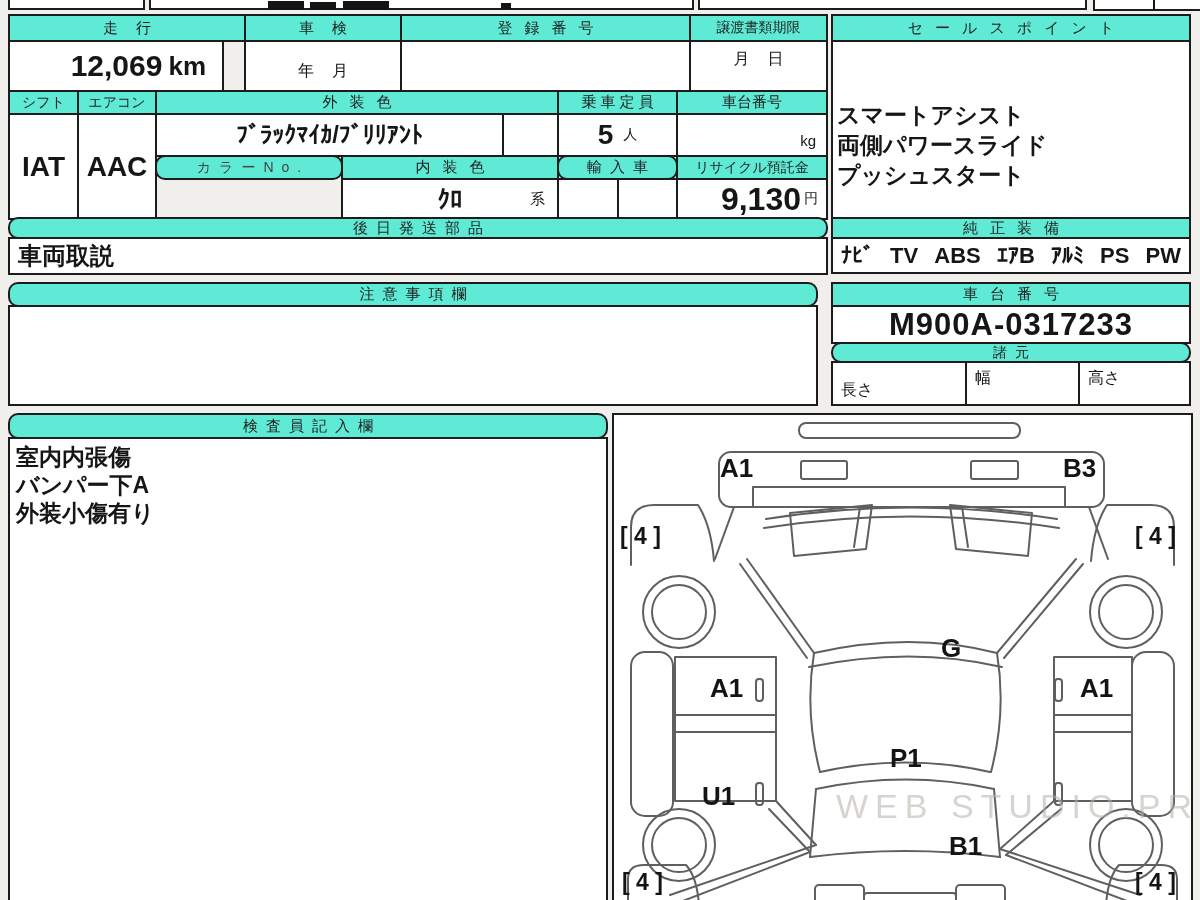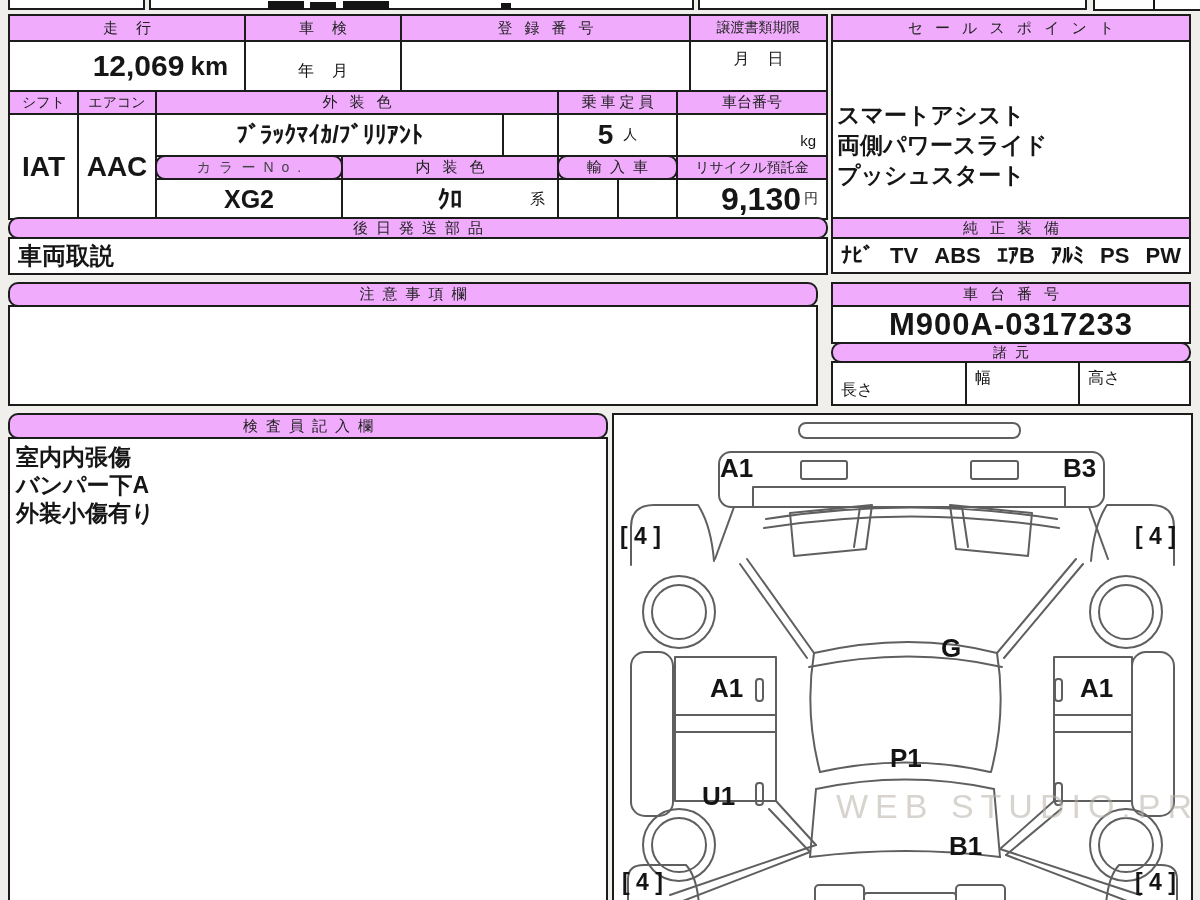--- a/index.html
+++ b/index.html
@@ -4,21 +4,21 @@
 <style>
   html,body{margin:0;padding:0;}
   .page{
     position:relative;width:1200px;height:900px;overflow:hidden;
     background:#f1efec;
     font-family:"Liberation Sans","DejaVu Sans",sans-serif;
     color:#161616;
   }
   .cell{position:absolute;box-sizing:border-box;border:2px solid #1c1c1c;background:#ffffff;
         display:flex;align-items:center;justify-content:center;overflow:hidden;}
-  .hdr{background:#f0abfc;font-size:15px;color:#222;}
+  .hdr{background:#5eead4;font-size:15px;color:#222;}
   .pre{white-space:pre;}
   .ls4{letter-spacing:4px;text-indent:4px;}
   .ls8{letter-spacing:8px;text-indent:8px;border-radius:10px;}
   .ls12{letter-spacing:12px;text-indent:12px;}
   .ls18{letter-spacing:18px;text-indent:18px;}
   .bold{font-weight:bold;}
   .frag{position:absolute;background:#141414;}
   .valbig{font-weight:bold;font-size:28px;}
   .unit{font-weight:normal;font-size:14px;}
   .leftalign{justify-content:flex-start;}
@@ -44,21 +44,21 @@
   <div class="frag" style="left:268px;top:1px;width:36px;height:9px;"></div>
   <div class="frag" style="left:310px;top:2px;width:26px;height:8px;"></div>
   <div class="frag" style="left:343px;top:1px;width:46px;height:9px;"></div>
   <div class="frag" style="left:501px;top:3px;width:10px;height:6px;"></div>
 
   <div class="cell hdr ls18" style="left:8px;top:14px;width:238px;height:28px;">走行</div>
   <div class="cell hdr ls18" style="left:244px;top:14px;width:158px;height:28px;">車検</div>
   <div class="cell hdr ls12" style="left:400px;top:14px;width:291px;height:28px;">登録番号</div>
   <div class="cell hdr" style="left:689px;top:14px;width:139px;height:28px;font-size:14px;">譲渡書類期限</div>
 
-  <div class="cell rightalign" style="left:8px;top:40px;width:238px;height:52px;padding-right:16px;">
+  <div class="cell rightalign" style="left:8px;top:40px;width:216px;height:52px;padding-right:16px;">
     <span class="valbig" style="font-size:30px;">12,069</span>
     <span class="valbig" style="font-size:26px;margin-left:6px;">km</span>
   </div>
   <div class="cell pre bottomalign" style="left:244px;top:40px;width:158px;height:52px;padding-bottom:8px;font-size:16px;">年    月</div>
   <div class="cell" style="left:400px;top:40px;width:291px;height:52px;"></div>
   <div class="cell pre bottomalign" style="left:689px;top:40px;width:139px;height:52px;padding-bottom:20px;font-size:16px;">月    日</div>
 
   <div class="cell hdr" style="left:8px;top:90px;width:71px;height:25px;font-size:14px;">シフト</div>
   <div class="cell hdr" style="left:77px;top:90px;width:80px;height:25px;font-size:14px;">エアコン</div>
   <div class="cell hdr ls12" style="left:155px;top:90px;width:404px;height:25px;">外装色</div>
@@ -75,21 +75,20 @@
   </div>
   <div class="cell rightalign bottomalign" style="left:676px;top:113px;width:152px;height:44px;padding:0 10px 6px 0;">
     <span class="unit" style="font-size:15px;">kg</span>
   </div>
 
   <div class="cell hdr ls8" style="left:155px;top:155px;width:188px;height:25px;font-size:14px;color:#444;">カラーNo.</div>
   <div class="cell hdr ls12" style="left:341px;top:155px;width:218px;height:25px;">内装色</div>
   <div class="cell hdr ls8" style="left:557px;top:155px;width:121px;height:25px;">輸入車</div>
   <div class="cell hdr" style="left:676px;top:155px;width:152px;height:25px;font-size:14px;">リサイクル預託金</div>
 
-  <div class="cell valbig" style="left:155px;top:178px;width:188px;height:42px;font-size:25px;">XG2</div>
   <div class="cell" style="left:341px;top:178px;width:218px;height:42px;">
     <span class="valbig" style="font-size:25px;">ｸﾛ</span>
     <span class="unit" style="position:absolute;right:12px;font-size:15px;">系</span>
   </div>
   <div class="cell" style="left:557px;top:178px;width:62px;height:42px;"></div>
   <div class="cell" style="left:617px;top:178px;width:61px;height:42px;"></div>
   <div class="cell rightalign" style="left:676px;top:178px;width:152px;height:42px;padding-right:8px;">
     <span class="valbig" style="font-size:32px;">9,130</span>
     <span class="unit" style="margin-left:3px;">円</span>
   </div>

